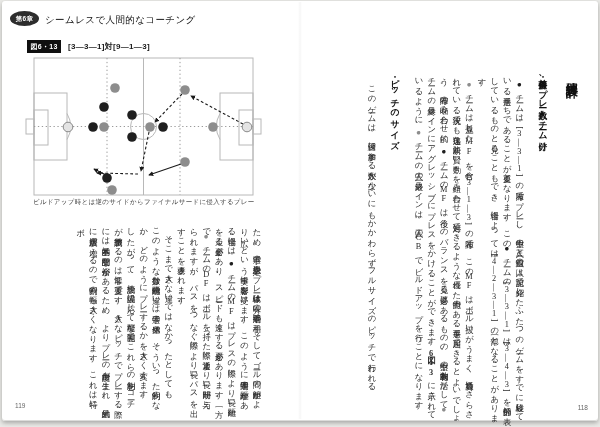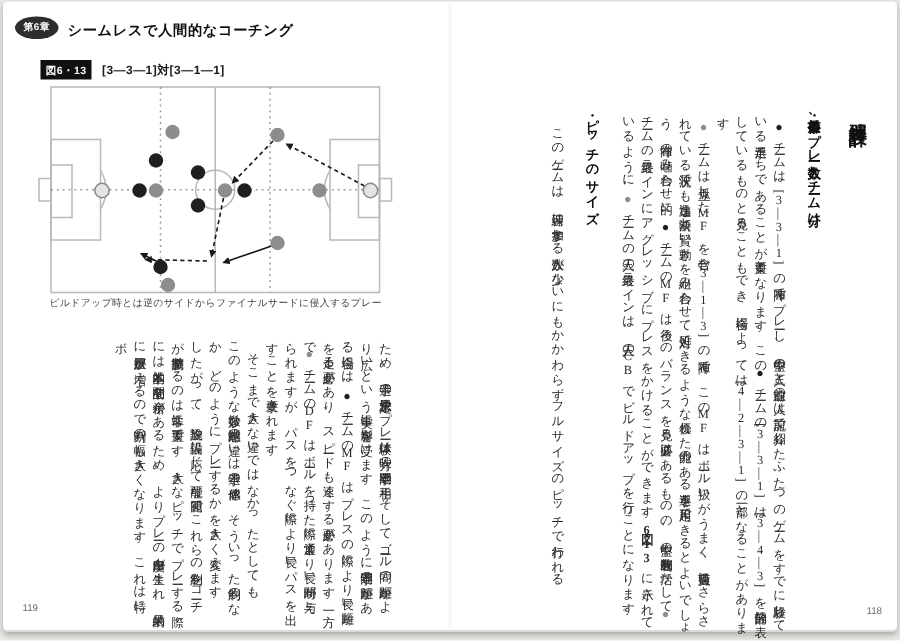--- a/index.html
+++ b/index.html
@@ -15,21 +15,21 @@
   .spine{
     position:absolute;left:298px;top:2px;width:4px;bottom:8px;
     background:linear-gradient(90deg,rgba(0,0,0,0) 0%,rgba(0,0,0,.035) 50%,rgba(0,0,0,0) 100%);
   }
   .chapter-badge{
     position:absolute;left:10px;top:11px;width:29px;height:15px;border-radius:50%;
     background:#2d2d2d;color:#fff;font-size:6.5px;font-weight:bold;
     line-height:15px;text-align:center;letter-spacing:.3px;
   }
   .chapter-title{
-    position:absolute;left:45px;top:14px;font-size:9.5px;font-weight:bold;color:#111;
+    position:absolute;left:45px;top:14px;font-size:9.5px;font-weight:normal;color:#111;
     letter-spacing:.4px;
   }
   .fig-badge{
     position:absolute;left:27px;top:40px;background:#101010;color:#fff;
     font-size:7px;font-weight:bold;padding:1.5px 3.5px;letter-spacing:.3px;
   }
   .fig-label{
     position:absolute;left:68px;top:41px;font-size:8px;font-weight:bold;color:#1a1a1a;
     letter-spacing:.3px;
   }
@@ -65,21 +65,21 @@
 </head>
 <body>
 
 <div class="spread"></div>
 <div class="spine"></div>
 
 <div class="chapter-badge">第6章</div>
 <div class="chapter-title">シームレスで人間的なコーチング</div>
 
 <div class="fig-badge">図6・13</div>
-<div class="fig-label">[3—3—1]対[3—1—1]</div>
+<div class="fig-label">[3—3—1]対[9—1—3]</div>
 
 <svg id="pitch" viewBox="0 0 270 145" xmlns="http://www.w3.org/2000/svg">
   <defs>
     <marker id="ah" markerWidth="7" markerHeight="7" refX="4.2" refY="2.5" orient="auto" markerUnits="userSpaceOnUse">
       <path d="M0,0 L5,2.5 L0,5 z" fill="#1a1a1a"></path>
     </marker>
   </defs>
   <g>
     <rect class="pitchline" x="9" y="6" width="219" height="137"></rect>
     <line class="pitchline" x1="118.5" y1="6" x2="118.5" y2="143"></line>

